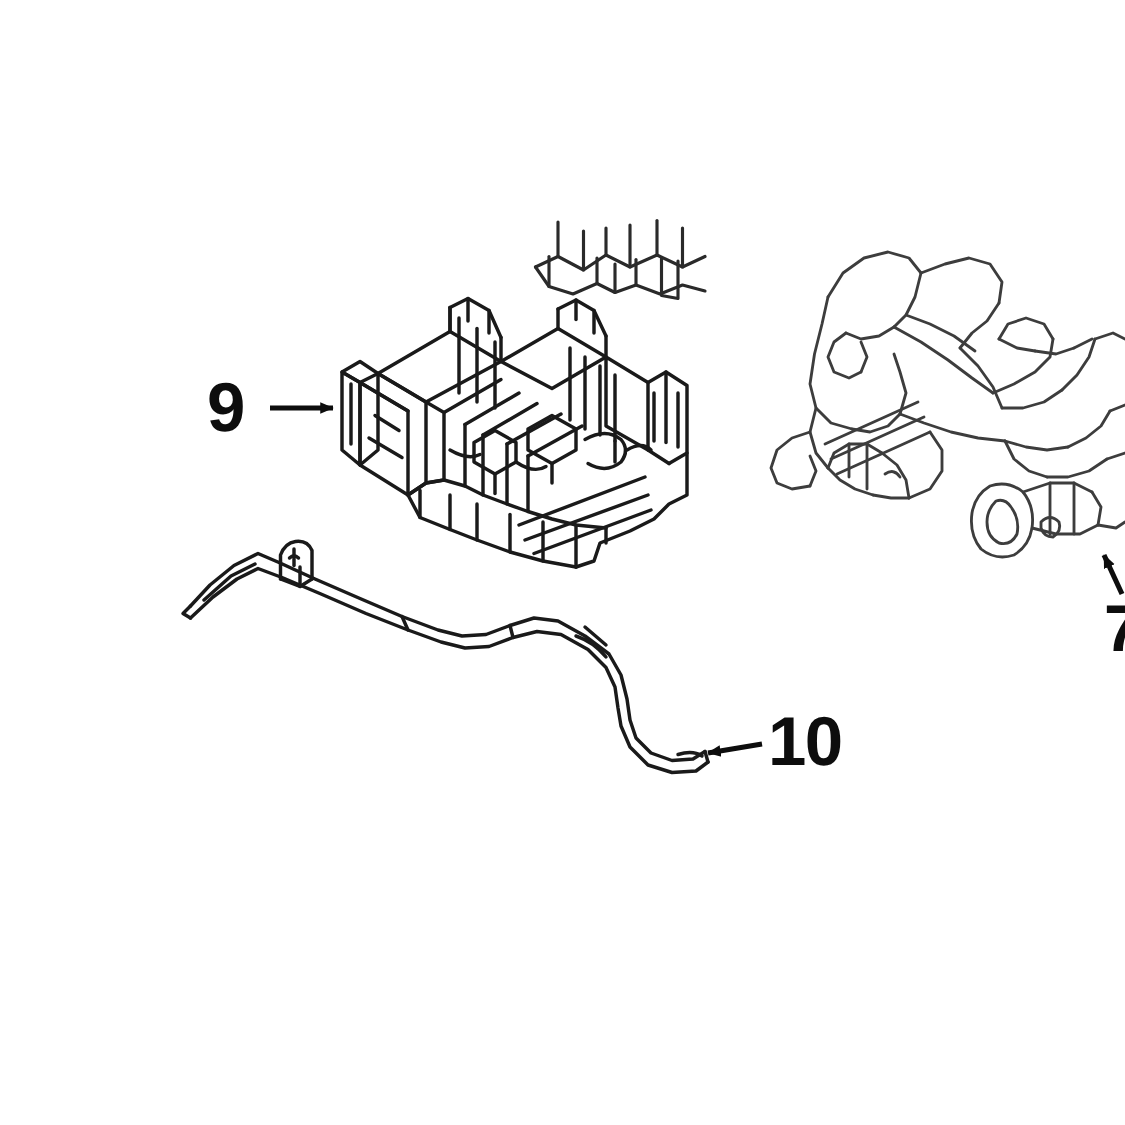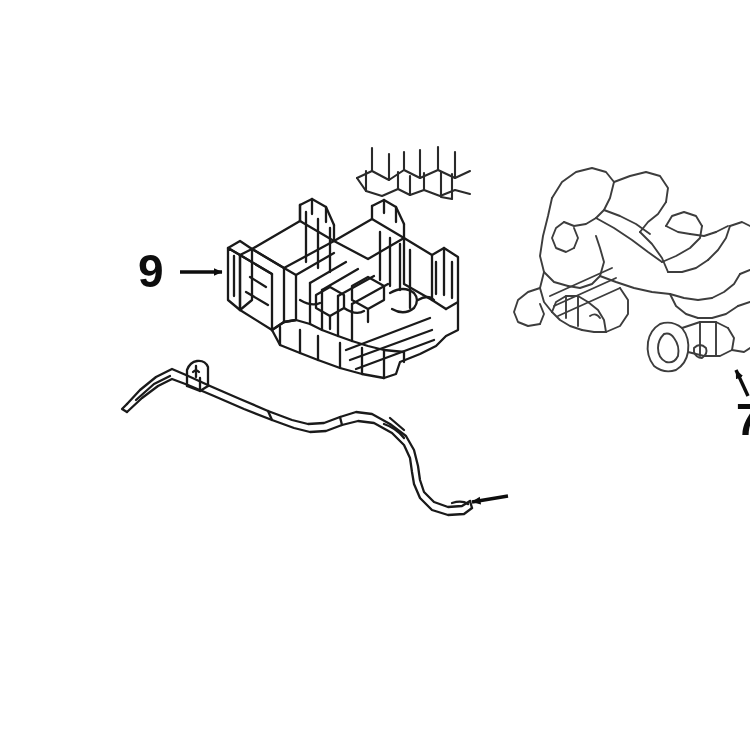--- a/index.html
+++ b/index.html
@@ -260,16 +260,17 @@
       <line x1="180" y1="272" x2="222" y2="272" stroke="#0d0d0d" stroke-width="3.4" marker-end="url(#arrowhead-right)"></line>
 
       <line x1="508" y1="496" x2="472" y2="502" stroke="#0d0d0d" stroke-width="3.4" marker-end="url(#arrowhead-left)"></line>
 
       <line x1="748" y1="396" x2="736" y2="370" stroke="#0d0d0d" stroke-width="3.4" marker-end="url(#arrowhead-partial)"></line>
     </g>
   </svg>
 
   <div class="callout-number" id="callout-9-label">9</div>
 
+  <div class="callout-number" id="callout-10-label">10</div>
 
   <div class="callout-number" id="callout-7-label">7</div>
 
 </div>
 
 </body></html>

